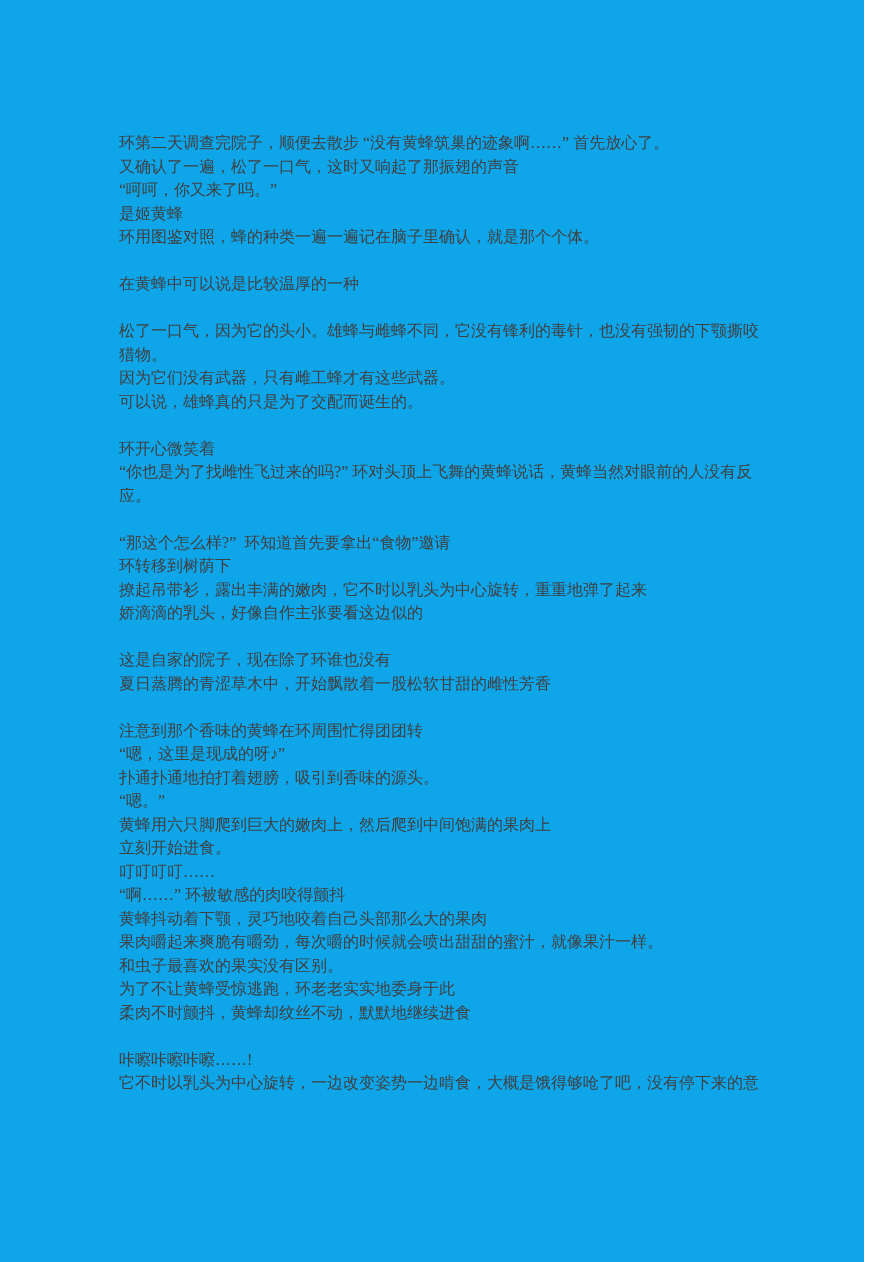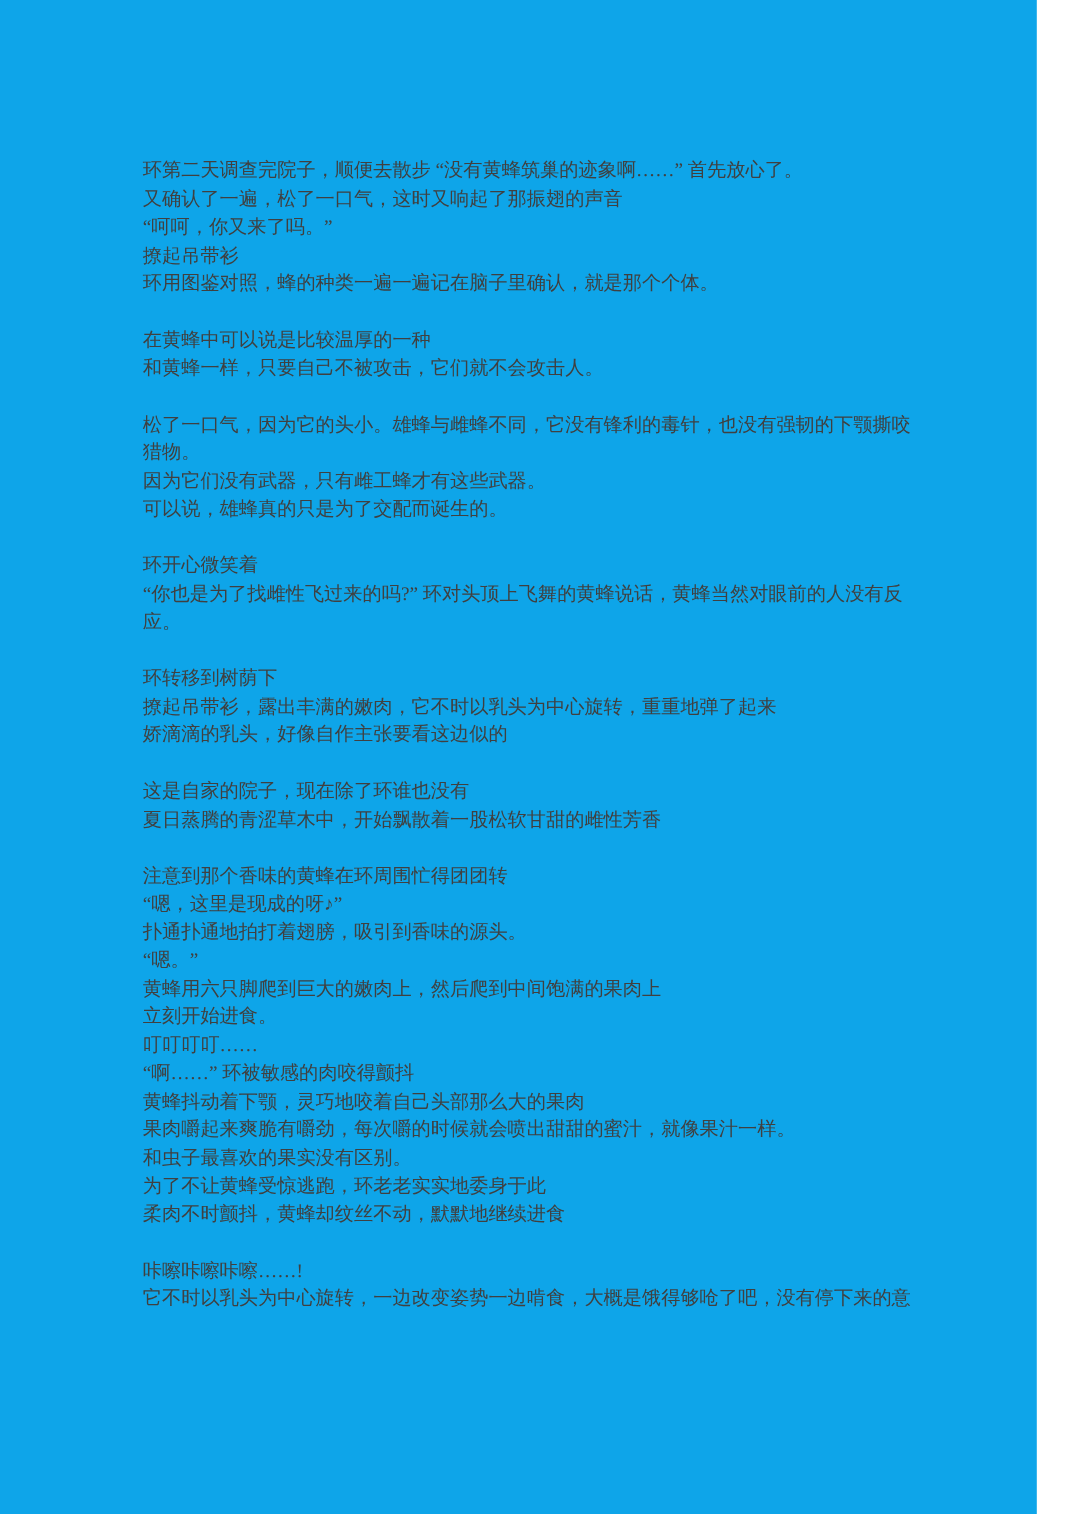--- a/index.html
+++ b/index.html
@@ -31,33 +31,33 @@
     }
   </style>
 </head>
 <body>
 
 <div class="page">
   <div class="text-block" style="color: rgb(64, 64, 64);">
       <div class="text-line">环第二天调查完院子，顺便去散步 “没有黄蜂筑巢的迹象啊……” 首先放心了。</div>
       <div class="text-line">又确认了一遍，松了一口气，这时又响起了那振翅的声音</div>
       <div class="text-line">“呵呵，你又来了吗。”</div>
-      <div class="text-line">撩起吊带衫</div>
+      <div class="text-line">是姬黄蜂</div>
       <div class="text-line">环用图鉴对照，蜂的种类一遍一遍记在脑子里确认，就是那个个体。</div>
       <div class="text-line"></div>
       <div class="text-line">在黄蜂中可以说是比较温厚的一种</div>
-      <div class="text-line">和黄蜂一样，只要自己不被攻击，它们就不会攻击人。</div>
       <div class="text-line"></div>
       <div class="text-line">松了一口气，因为它的头小。雄蜂与雌蜂不同，它没有锋利的毒针，也没有强韧的下颚撕咬猎物。</div>
       <div class="text-line">因为它们没有武器，只有雌工蜂才有这些武器。</div>
       <div class="text-line">可以说，雄蜂真的只是为了交配而诞生的。</div>
       <div class="text-line"></div>
       <div class="text-line">环开心微笑着</div>
       <div class="text-line">“你也是为了找雌性飞过来的吗?” 环对头顶上飞舞的黄蜂说话，黄蜂当然对眼前的人没有反应。</div>
       <div class="text-line"></div>
+      <div class="text-line">“那这个怎么样?”  环知道首先要拿出“食物”邀请</div>
       <div class="text-line">环转移到树荫下</div>
       <div class="text-line">撩起吊带衫，露出丰满的嫩肉，它不时以乳头为中心旋转，重重地弹了起来</div>
       <div class="text-line">娇滴滴的乳头，好像自作主张要看这边似的</div>
       <div class="text-line"></div>
       <div class="text-line">这是自家的院子，现在除了环谁也没有</div>
       <div class="text-line">夏日蒸腾的青涩草木中，开始飘散着一股松软甘甜的雌性芳香</div>
       <div class="text-line"></div>
       <div class="text-line">注意到那个香味的黄蜂在环周围忙得团团转</div>
       <div class="text-line">“嗯，这里是现成的呀♪”</div>
       <div class="text-line">扑通扑通地拍打着翅膀，吸引到香味的源头。</div>

